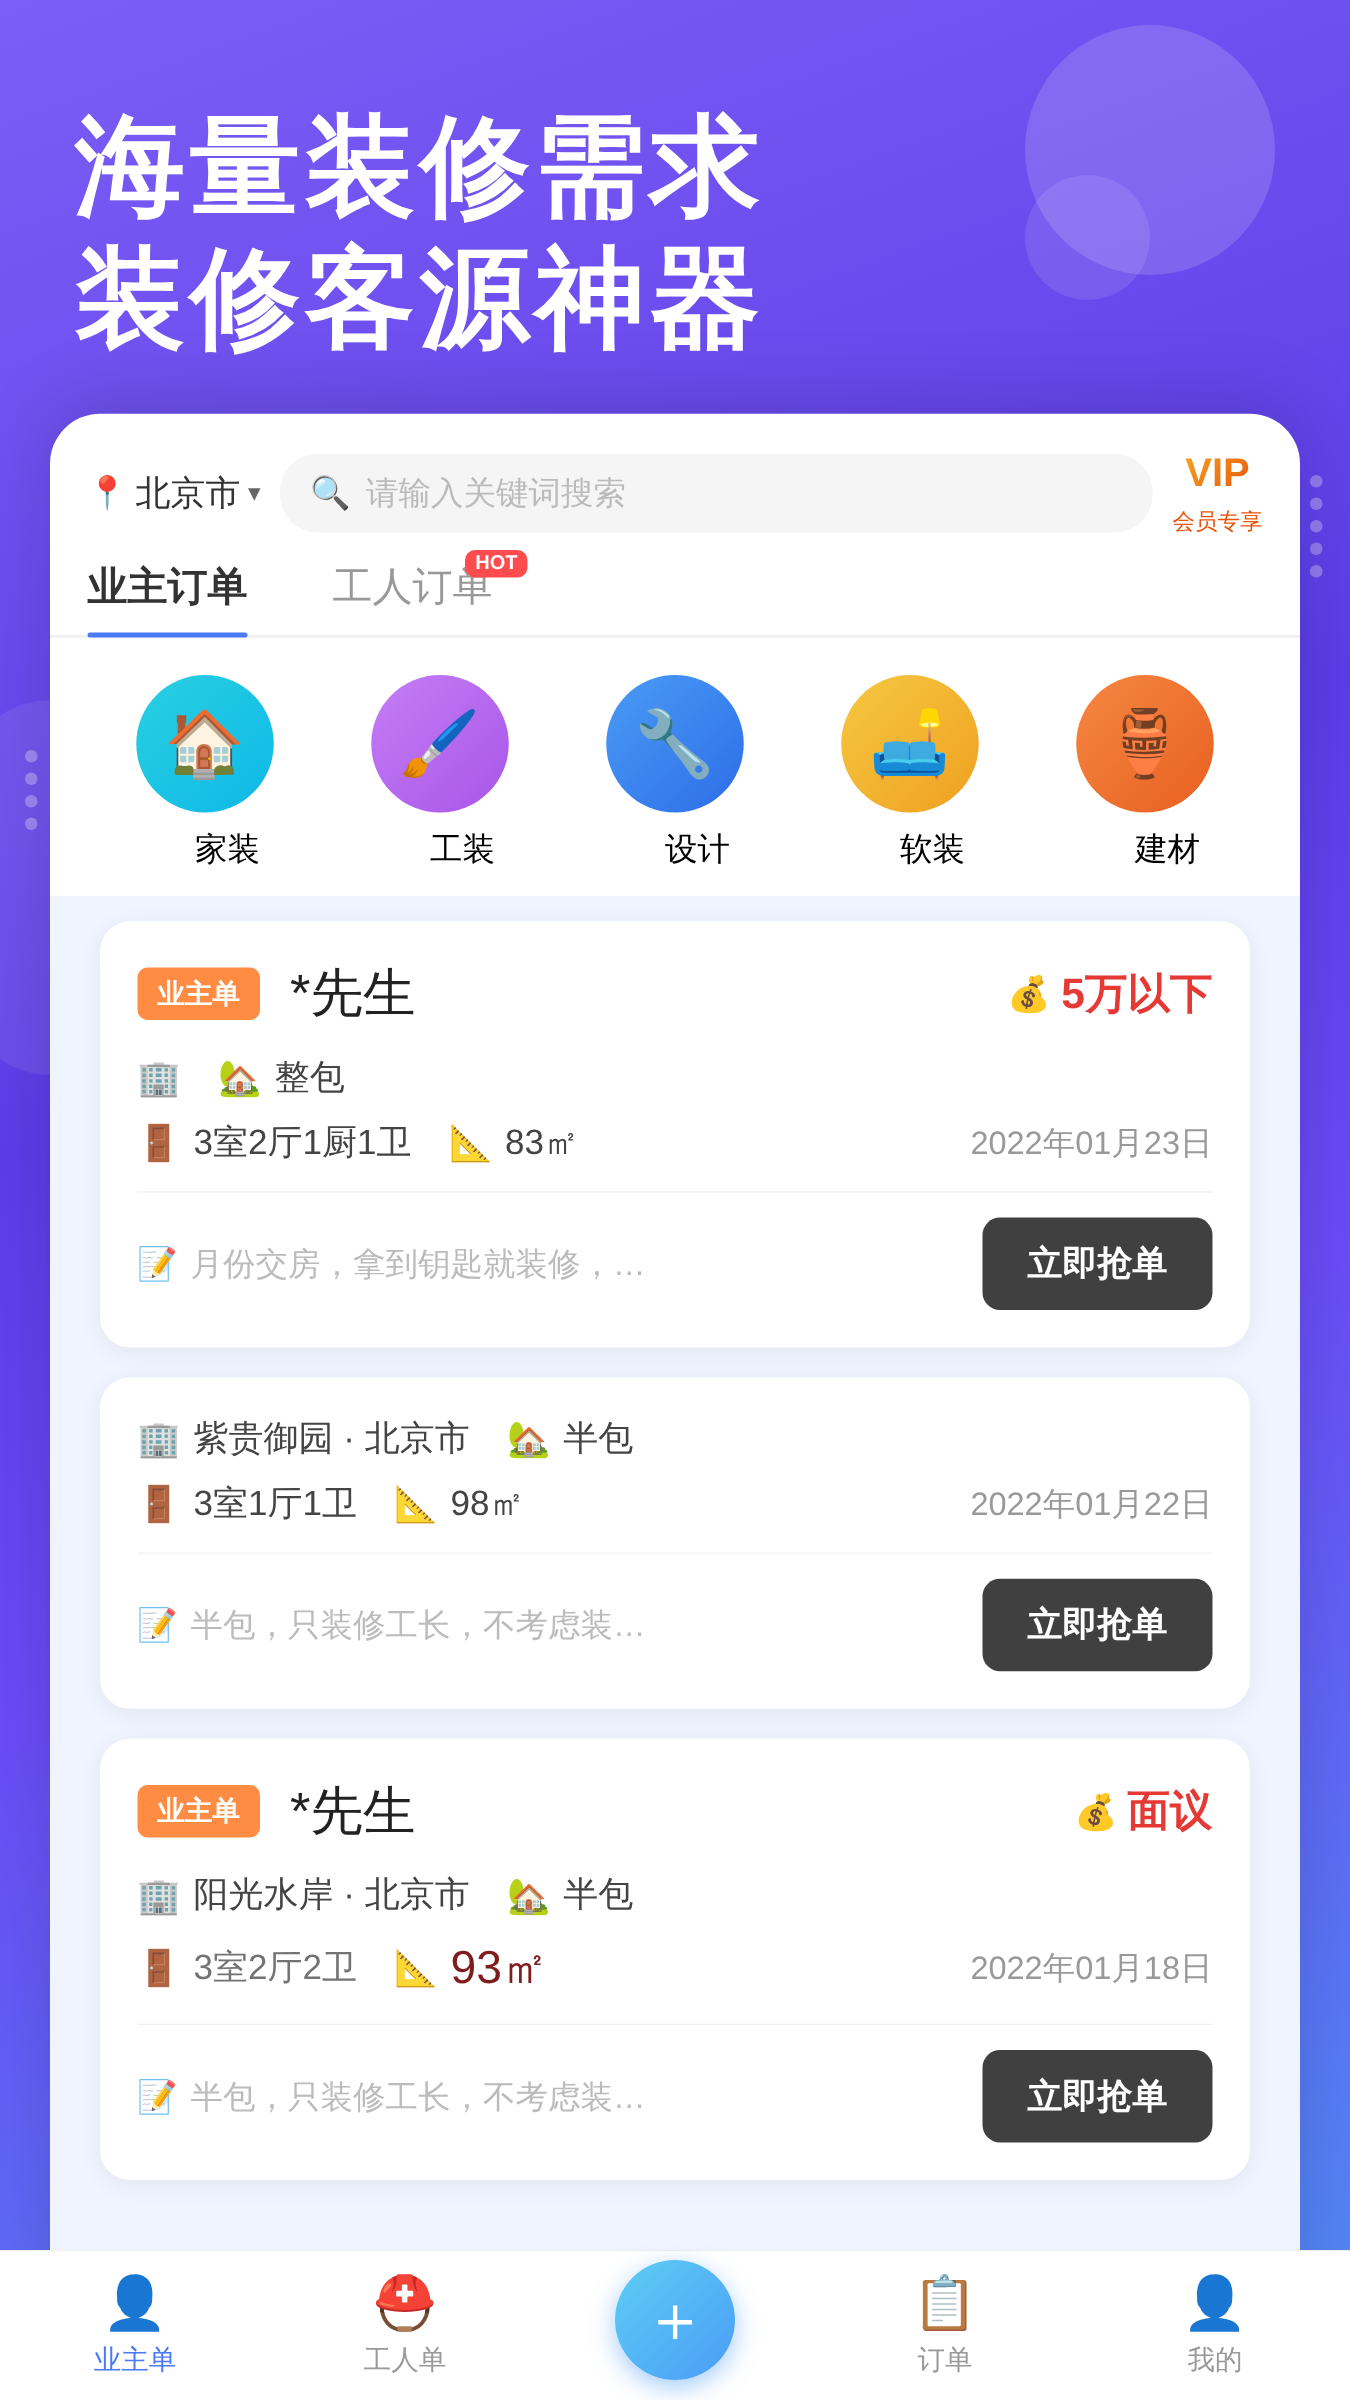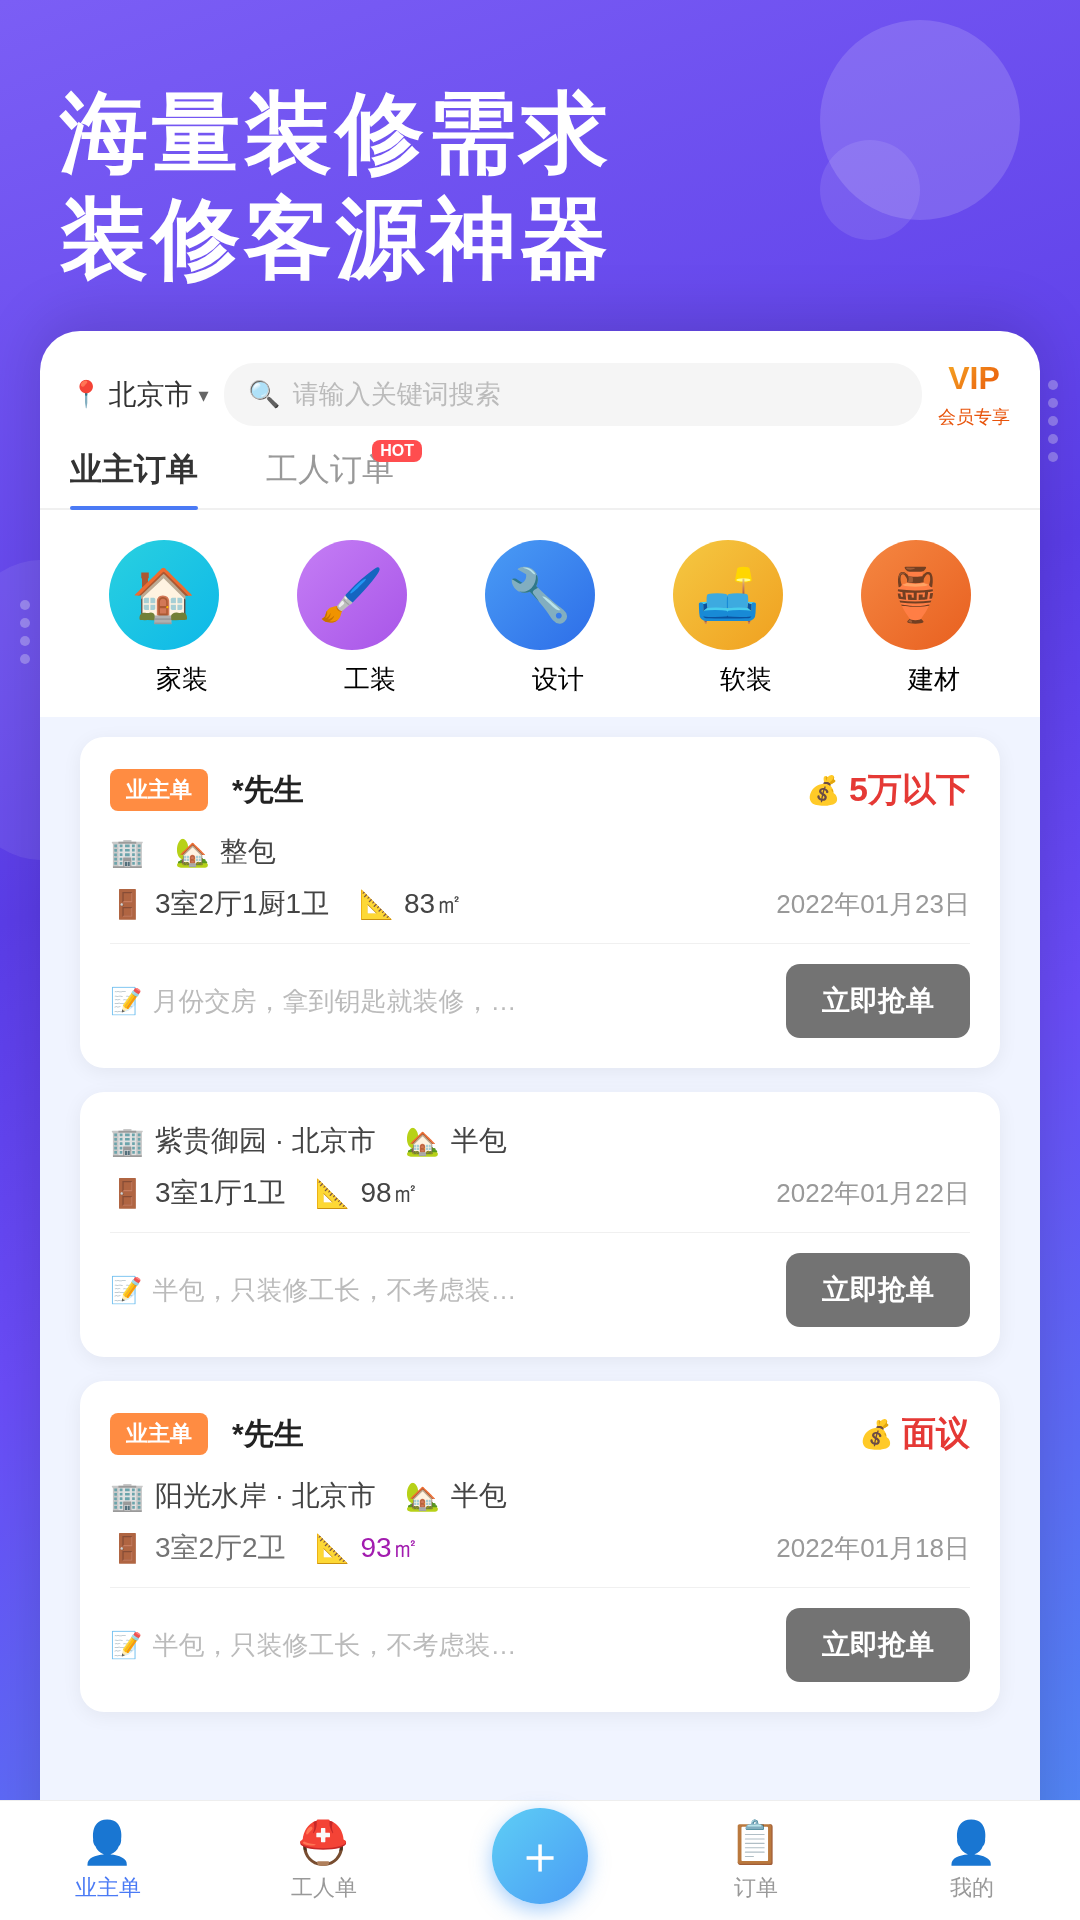--- a/index.html
+++ b/index.html
@@ -250,22 +250,22 @@
     }
     .order-type-badge {
       background: #ff8c42;
       color: #fff;
       font-size: 22px;
       padding: 6px 16px;
       border-radius: 8px;
       font-weight: 700;
     }
     .order-name {
-      font-size: 30px;
-      font-weight: 700;
+      font-size: 42px;
+      font-weight: 400;
       color: #222;
       margin-left: 14px;
     }
     .order-price {
       font-size: 34px;
       font-weight: 800;
       color: #e53935;
       display: flex;
       align-items: center;
       gap: 8px;
@@ -315,21 +315,21 @@
     }
     .order-desc-text {
       font-size: 26px;
       color: #bbb;
       display: flex;
       align-items: center;
       gap: 10px;
       flex: 1;
     }
     .grab-btn {
-      background: #737373;
+      background: #404040;
       color: #fff;
       font-size: 28px;
       font-weight: 700;
       padding: 18px 36px;
       border-radius: 14px;
       border: none;
       cursor: pointer;
       white-space: nowrap;
     }
 
@@ -592,21 +592,21 @@
           <span>半包</span>
         </div>
       </div>
       <div class="order-details-row">
         <div class="room-info">
           <span class="info-icon-room">🚪</span>
           <span style="font-size:28px;color:#737373;">3室2厅2卫</span>
         </div>
         <div class="info-item" style="margin-left:30px;">
           <span class="info-icon-area">📐</span>
-          <span style="font-size:28px;color:#a21caf;">93㎡</span>
+          <span style="font-size:37px;color:#7f1d1d;">93㎡</span>
         </div>
         <span class="order-date" style="margin-left:auto;">2022年01月18日</span>
       </div>
       <div class="order-desc-row">
         <div class="order-desc-text">
           <span>📝</span>
           <span>半包，只装修工长，不考虑装…</span>
         </div>
         <button class="grab-btn">立即抢单</button>
       </div>

